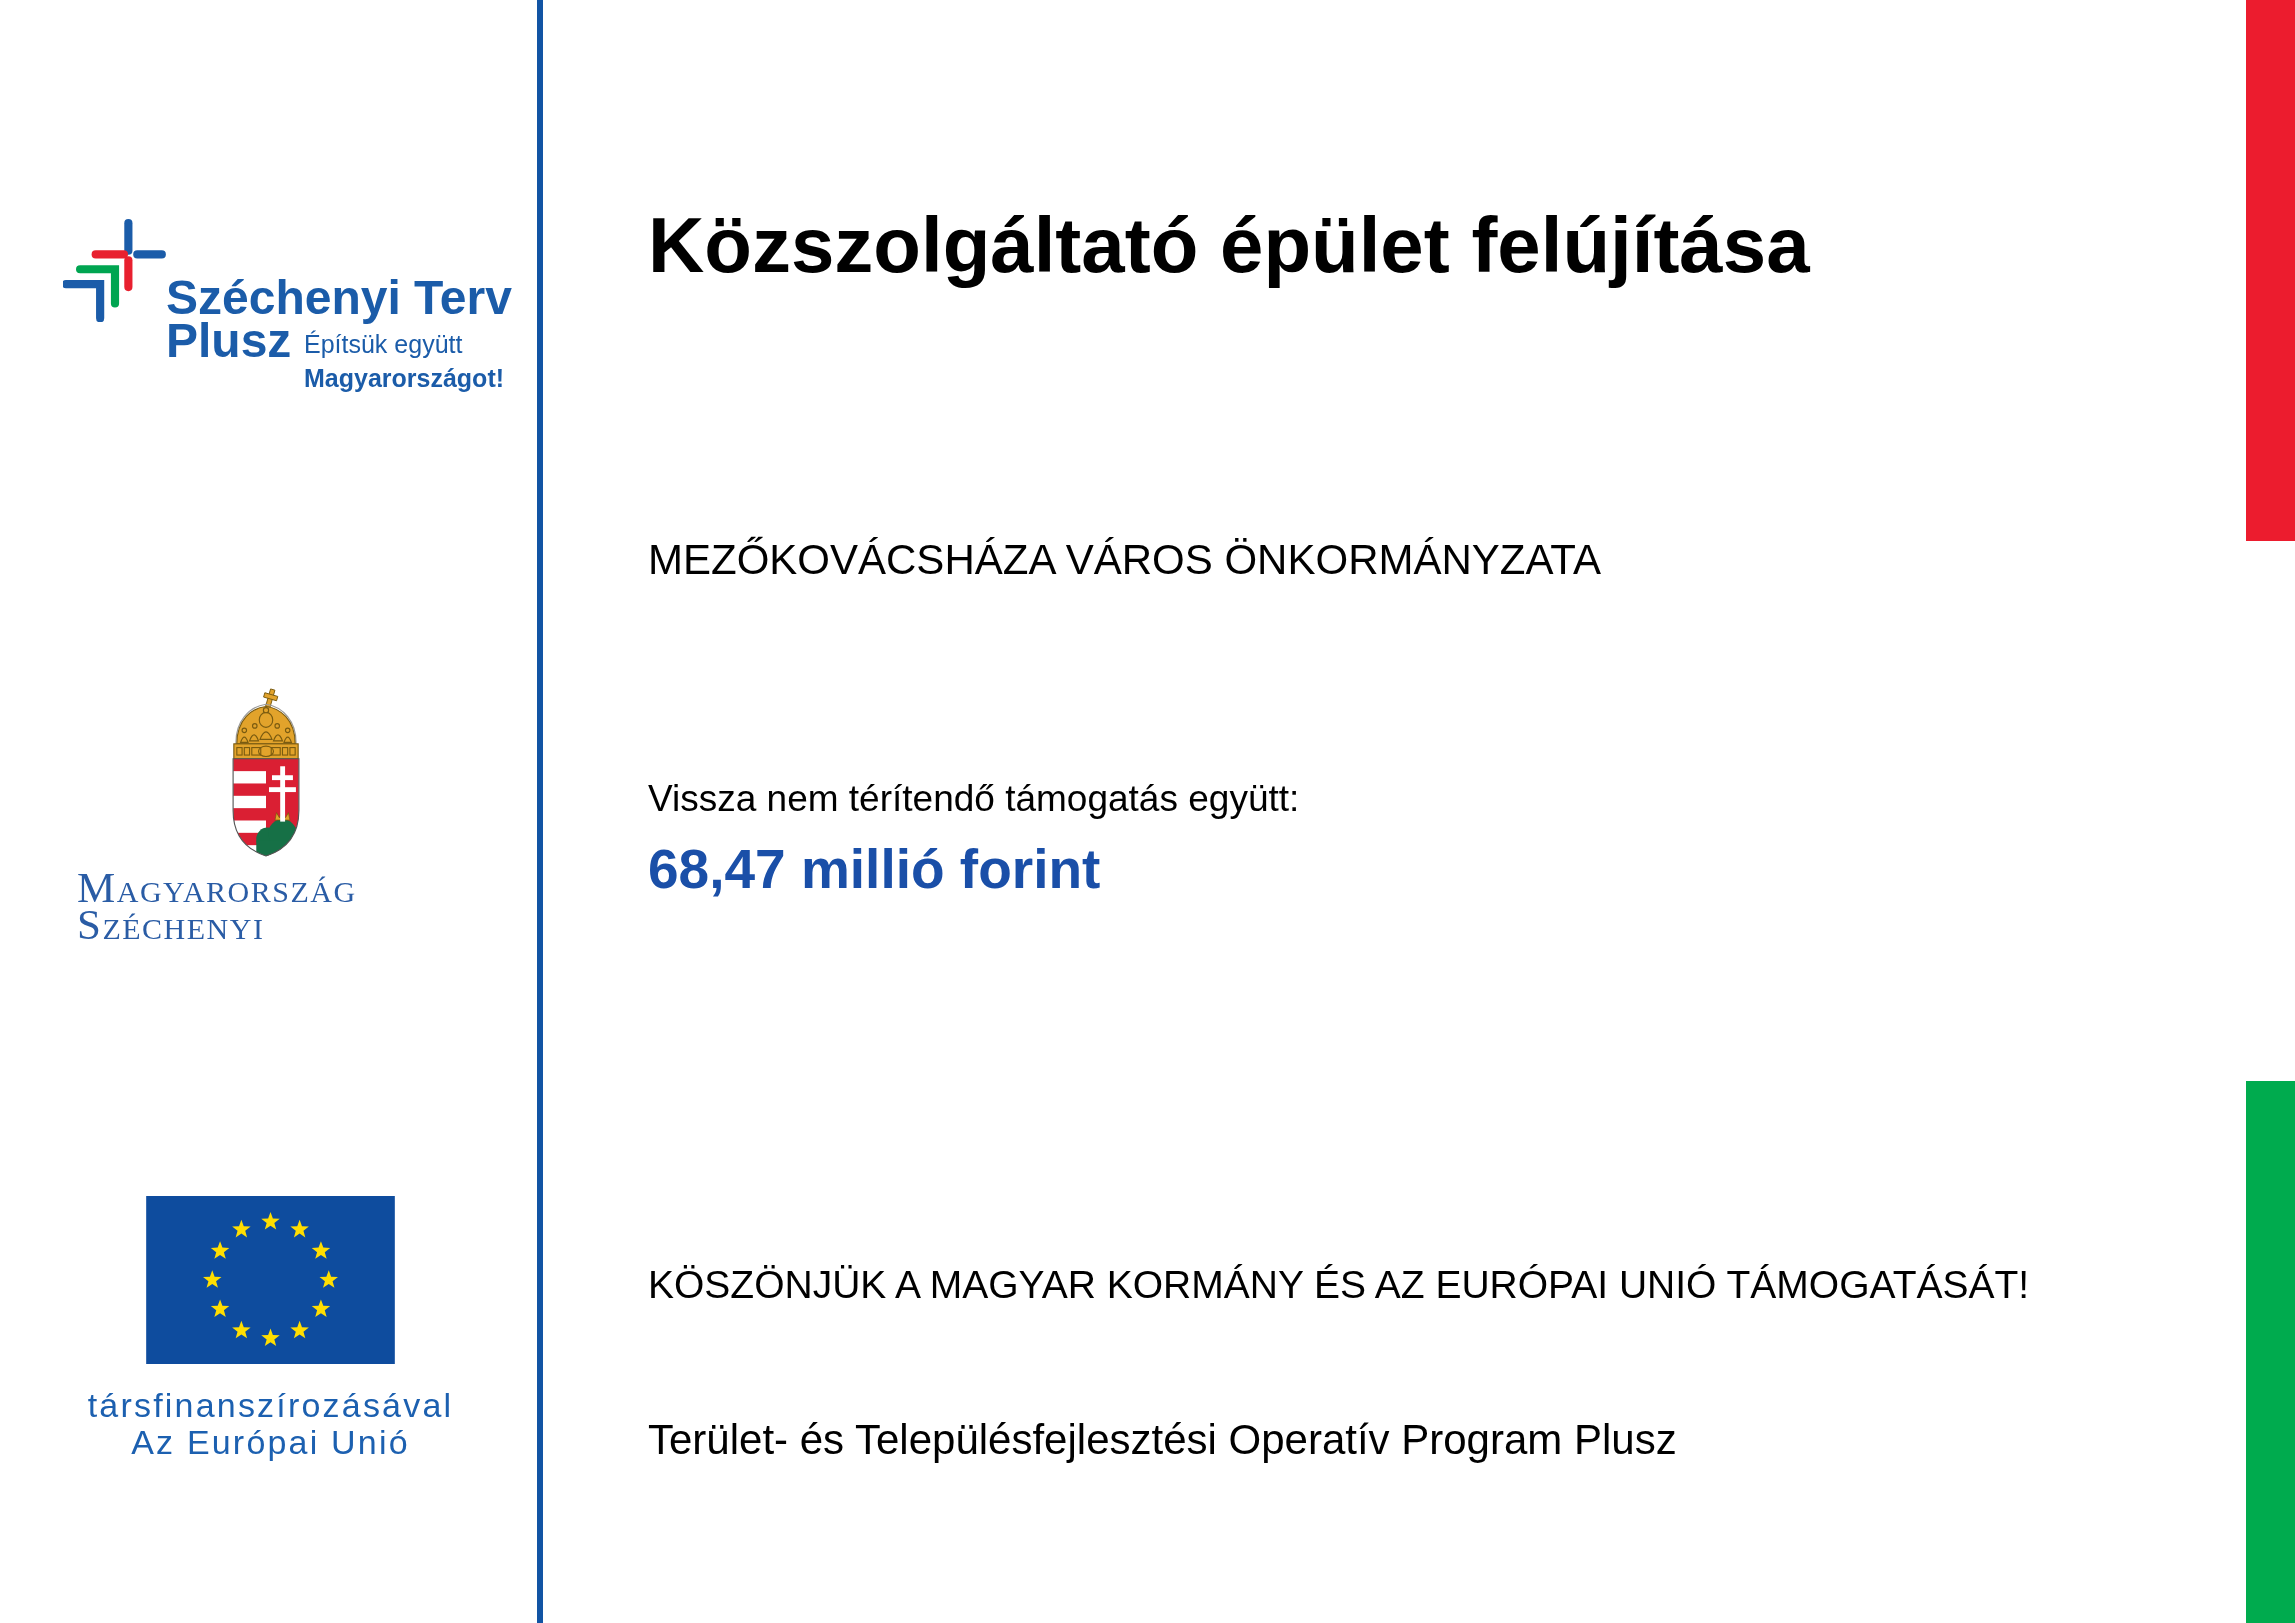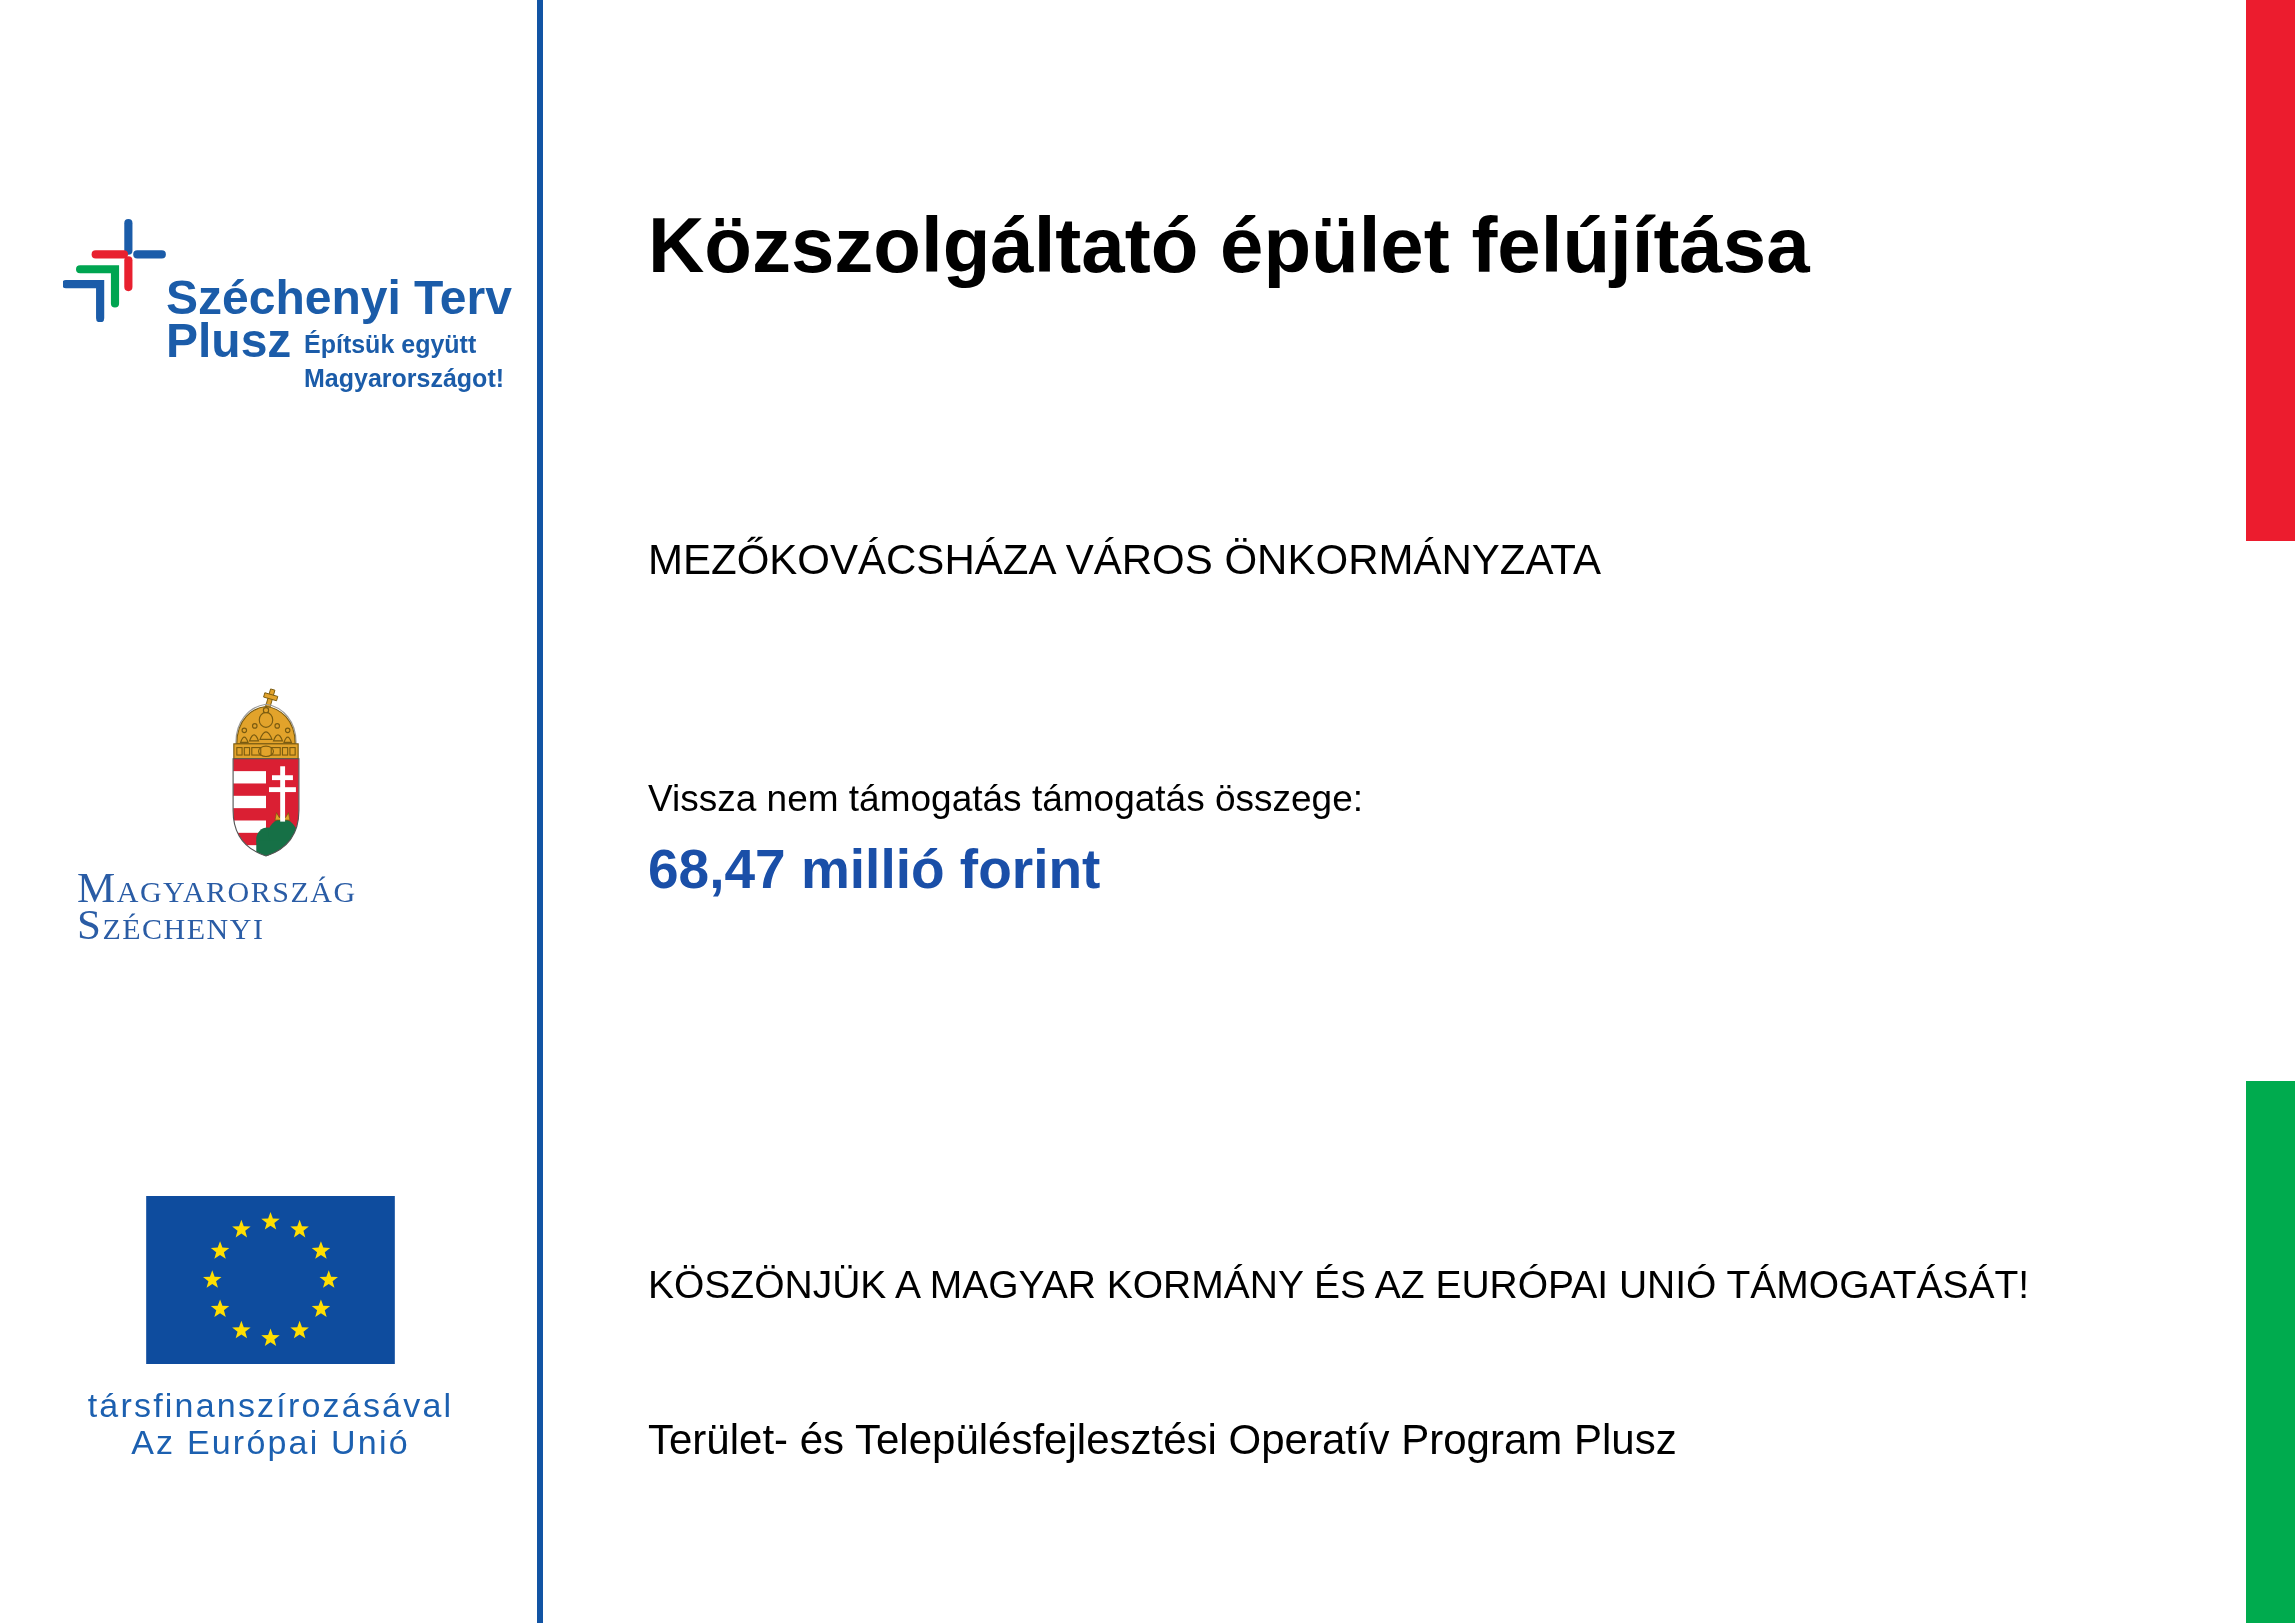--- a/index.html
+++ b/index.html
@@ -26,21 +26,21 @@
   .abs{position:absolute;}
   .divider{left:537px;top:0;width:6px;height:1623px;background:var(--c-divider);}
   .bar{left:2246px;width:49px;}
   .bar-red{top:0;height:541px;background:var(--c-bar-red);}
   .bar-green{top:1081px;height:542px;background:var(--c-bar-green);}
 
   
   .st-mark{left:63px;top:218px;}
   .st-line1{left:166px;top:270px;font-size:48px;font-weight:bold;color:var(--c-szechenyi-text);white-space:nowrap;}
   .st-line2{left:166px;top:313px;font-size:48px;font-weight:bold;color:var(--c-szechenyi-text);white-space:nowrap;}
-  .st-tag1{left:304px;top:330px;font-size:25px;font-weight:bold;color:var(--c-szechenyi-text);white-space:nowrap;}
+  .st-tag1{left:304px;top:330px;font-size:25px;font-weight:normal;color:var(--c-szechenyi-text);white-space:nowrap;}
   .st-tag2{left:304px;top:364px;font-size:25px;font-weight:bold;color:var(--c-szechenyi-text);white-space:nowrap;}
 
   
   .coa{left:224px;top:687px;}
   .gov-text{left:77px;top:869px;width:388px;text-align:left;
     font-family:"Liberation Serif", serif;color:var(--c-gov-text);
     font-variant:small-caps;letter-spacing:1.5px;line-height:37px;font-size:43px;}
 
   
   .eu-flag{left:146px;top:1196px;}
@@ -171,17 +171,17 @@
 </div>
 <div class="abs eu-caption">
   <div>társfinanszírozásával</div>
   <div>Az Európai Unió</div>
 </div>
 
 <div class="abs main-title">
   <div>Közszolgáltató épület felújítása</div>
 </div>
 <div class="abs beneficiary">MEZŐKOVÁCSHÁZA VÁROS ÖNKORMÁNYZATA</div>
-<div class="abs grant-label">Vissza nem támogatás támogatás összege:</div>
+<div class="abs grant-label">Vissza nem térítendő támogatás együtt:</div>
 <div class="abs grant-amount">68,47 millió forint</div>
 <div class="abs thanks">KÖSZÖNJÜK A MAGYAR KORMÁNY ÉS AZ EURÓPAI UNIÓ TÁMOGATÁSÁT!</div>
 <div class="abs program">Terület- és Településfejlesztési Operatív Program Plusz</div>
 
 
 </body></html>

